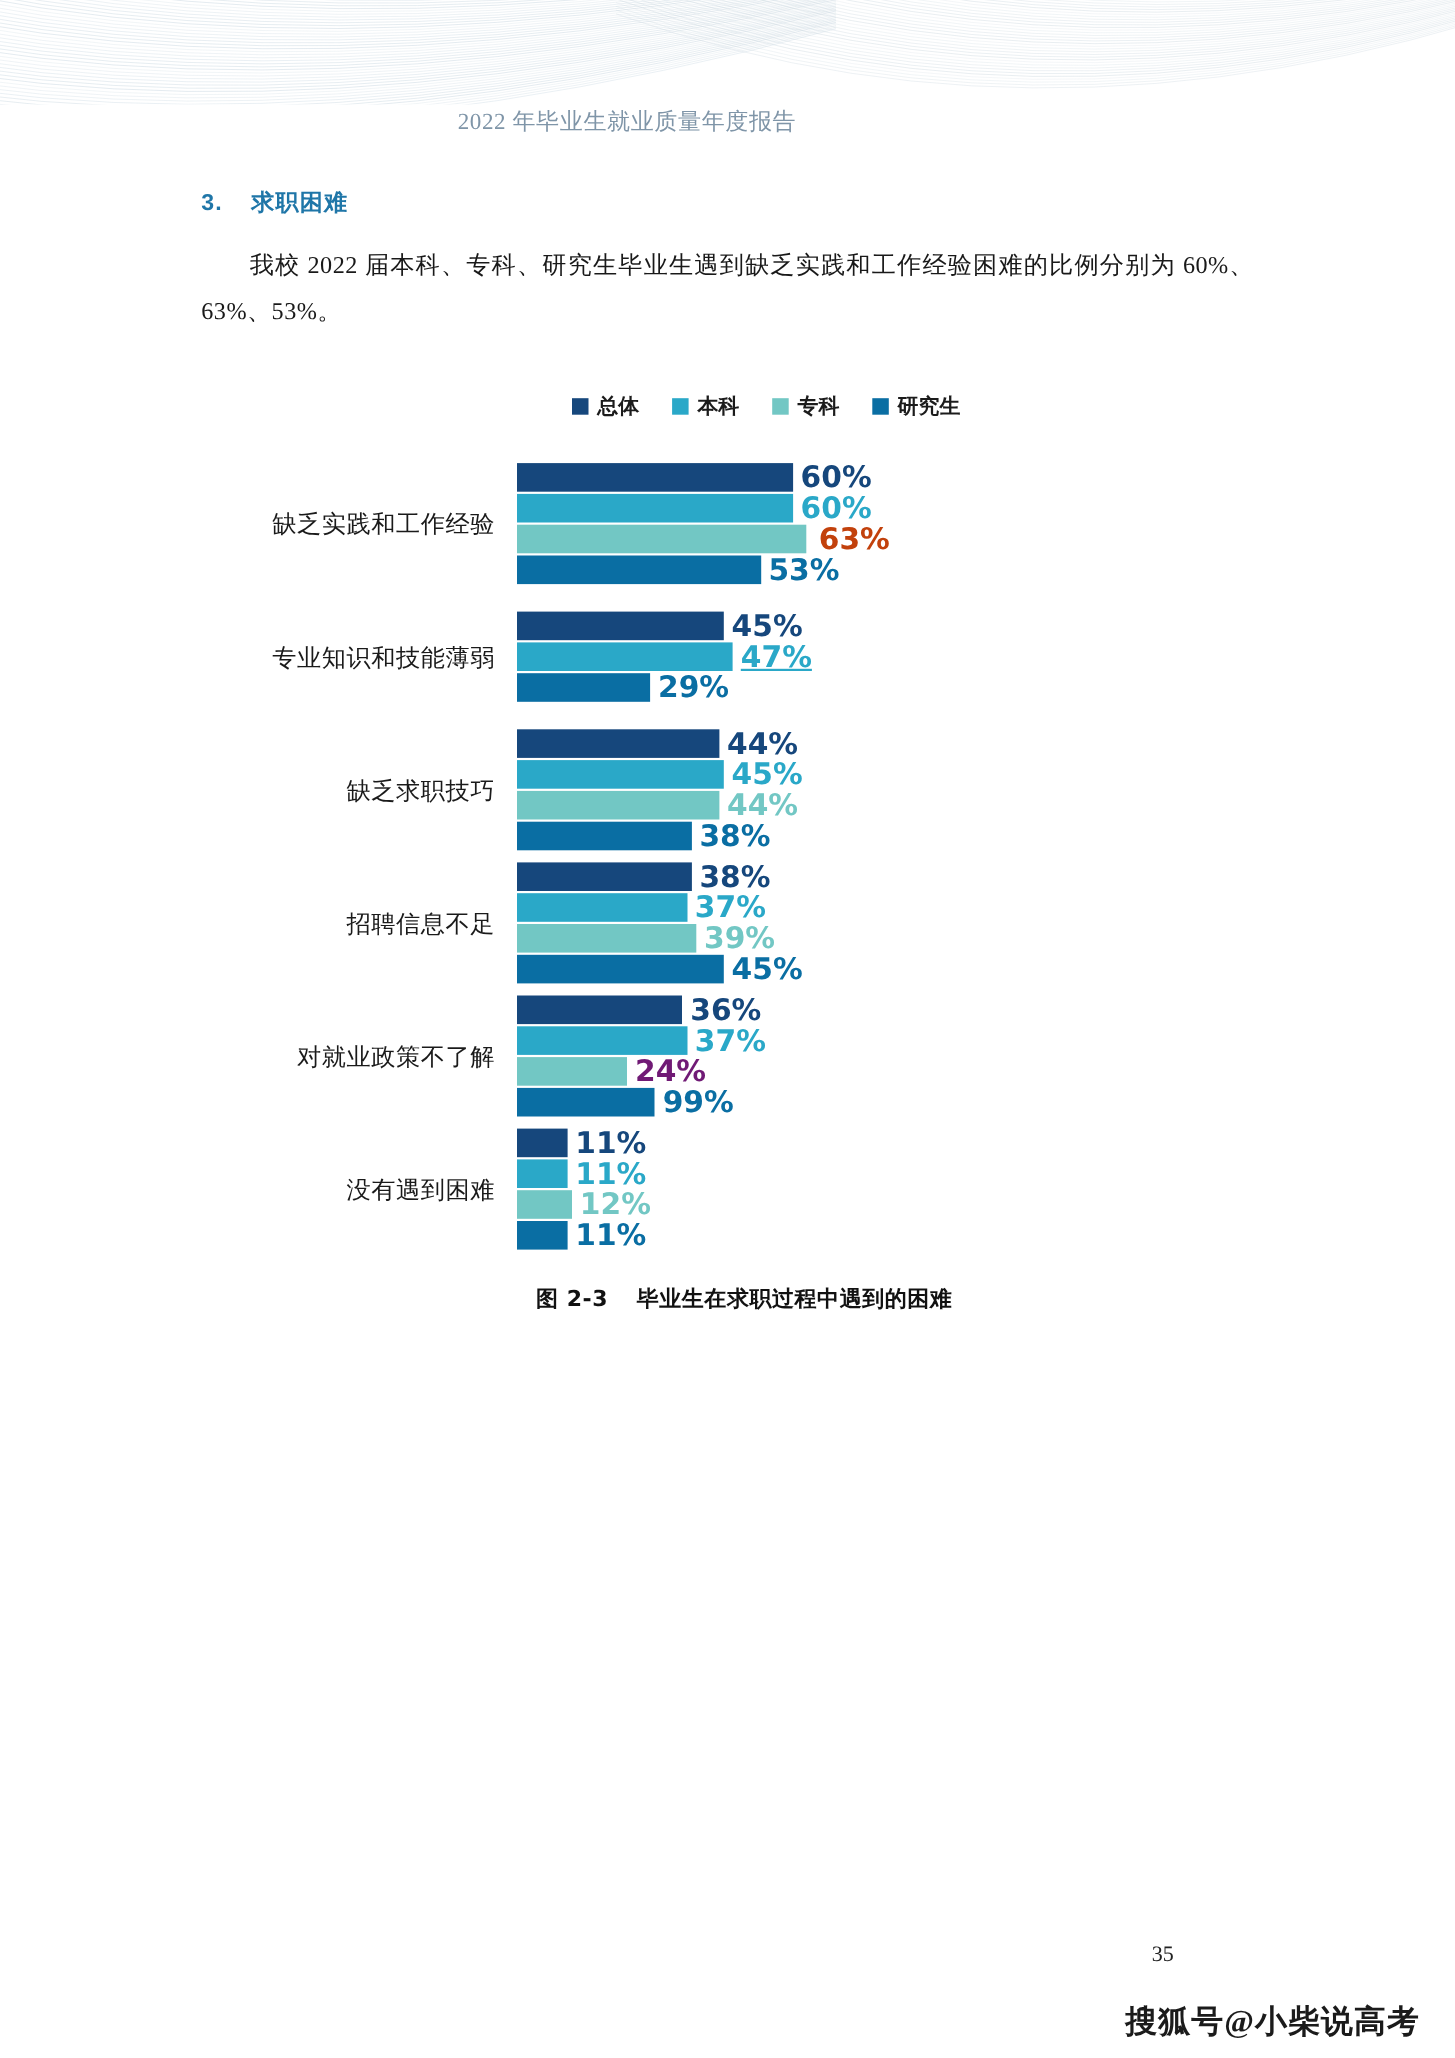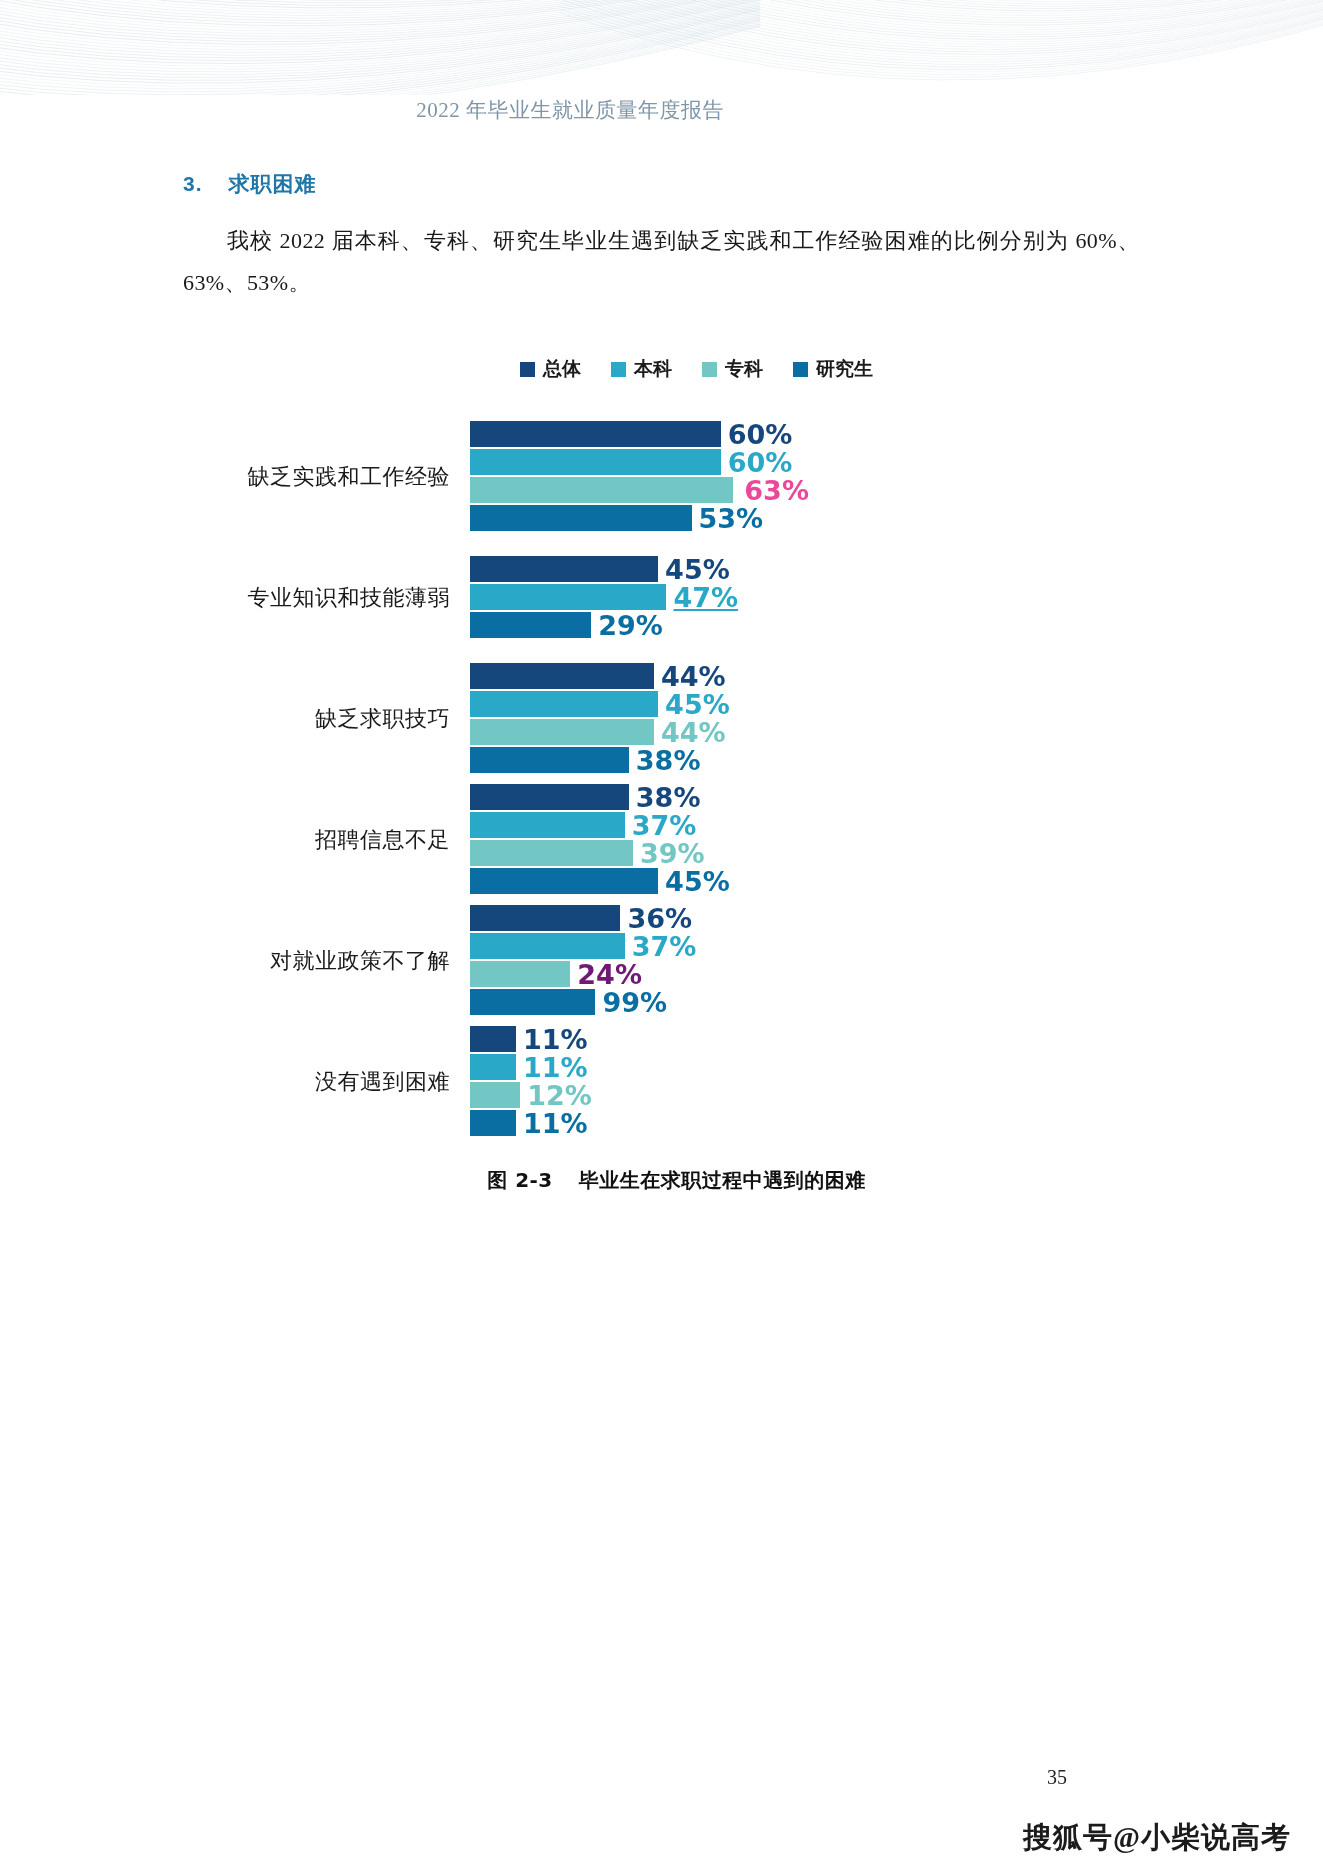--- a/index.html
+++ b/index.html
@@ -318,21 +318,21 @@
             <div class="bar-row">
               <div class="bar" style="background: rgb(22, 71, 124); width: 250.8px;"></div>
               <span class="bar-value" style="color: rgb(22, 71, 124);">60%</span>
             </div>
             <div class="bar-row">
               <div class="bar" style="background: rgb(42, 168, 200); width: 250.8px;"></div>
               <span class="bar-value" style="color: rgb(42, 168, 200);">60%</span>
             </div>
             <div class="bar-row">
               <div class="bar" style="background: rgb(114, 199, 196); width: 263.34px;"></div>
-              <span class="bar-value" style="color: #ec4899; padding-left: 11px;">63%</span>
+              <span class="bar-value" style="color: #c2410c; padding-left: 11px;">63%</span>
             </div>
             <div class="bar-row">
               <div class="bar" style="background: rgb(10, 110, 163); width: 221.54px;"></div>
               <span class="bar-value" style="color: rgb(10, 110, 163);">53%</span>
             </div>
           </div>
         </div>
         <div class="bar-group">
           <div class="group-label">专业知识和技能薄弱</div>
           <div class="group-bars">

